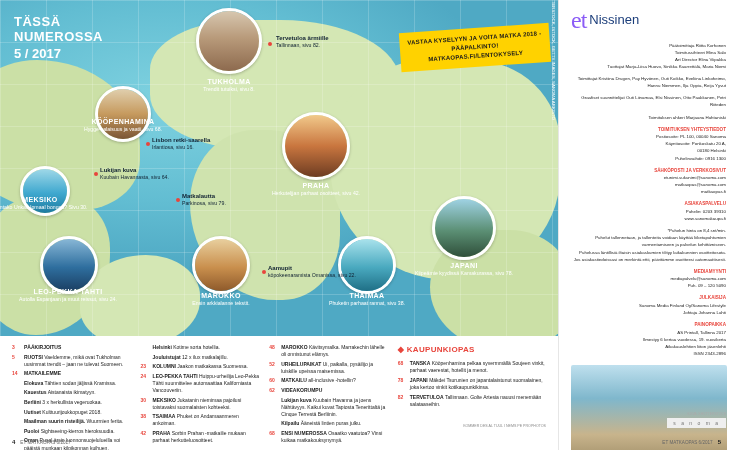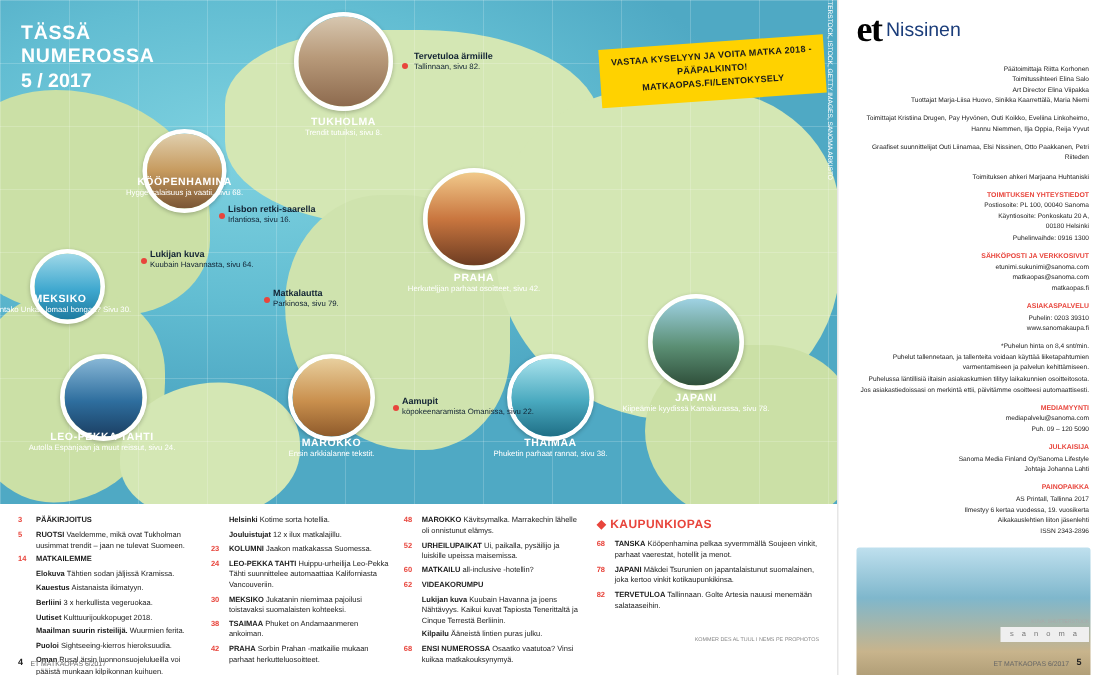--- a/index.html
+++ b/index.html
@@ -136,21 +136,21 @@
   .right-page {
     position: relative;
     width: 180px; height: 450px;
     background: #ffffff;
     border-left: 1px solid #e6e6e6;
     padding: 10px 12px 0 12px;
   }
   .logo { display: flex; align-items: flex-start; gap: 3px; margin-bottom: 10px; }
   .logo .et {
     font-family: "Liberation Serif", serif;
-    font-size: 24px; font-weight: bold; color: #000000; line-height: .9;
+    font-size: 24px; font-weight: normal; color: #8b5cf6; line-height: .9;
     letter-spacing: -1px;
   }
   .logo .mk {
     font-size: 13px; color: #1b3d7a; font-weight: normal; line-height: 1.6;
     font-family: "Liberation Sans", sans-serif;
   }
   .masthead { font-size: 4.4px; line-height: 1.62; color: #222; text-align: right; }
   .masthead .blk { margin-bottom: 5px; }
   .masthead .hd { color: #e8453c; font-weight: bold; font-size: 4.6px; }
   .mast-photo {

